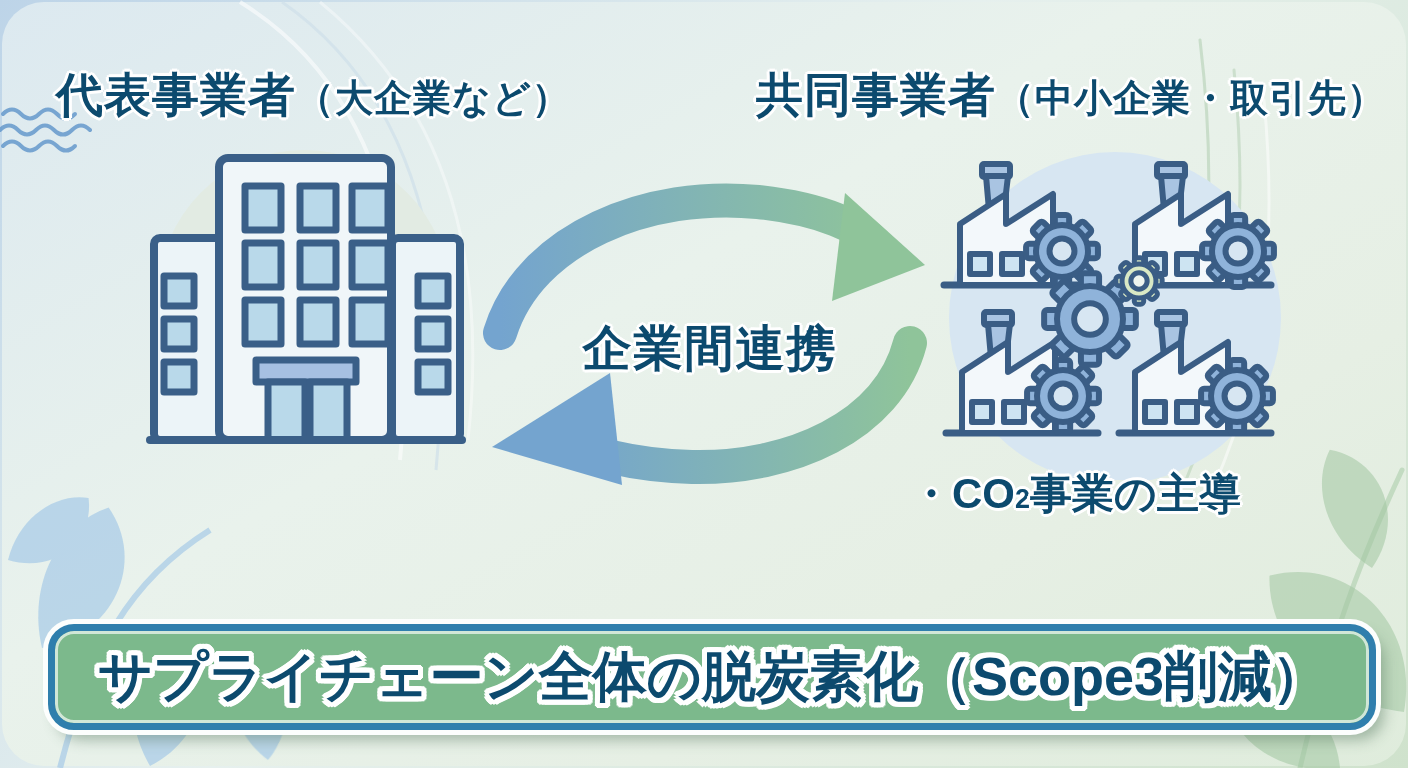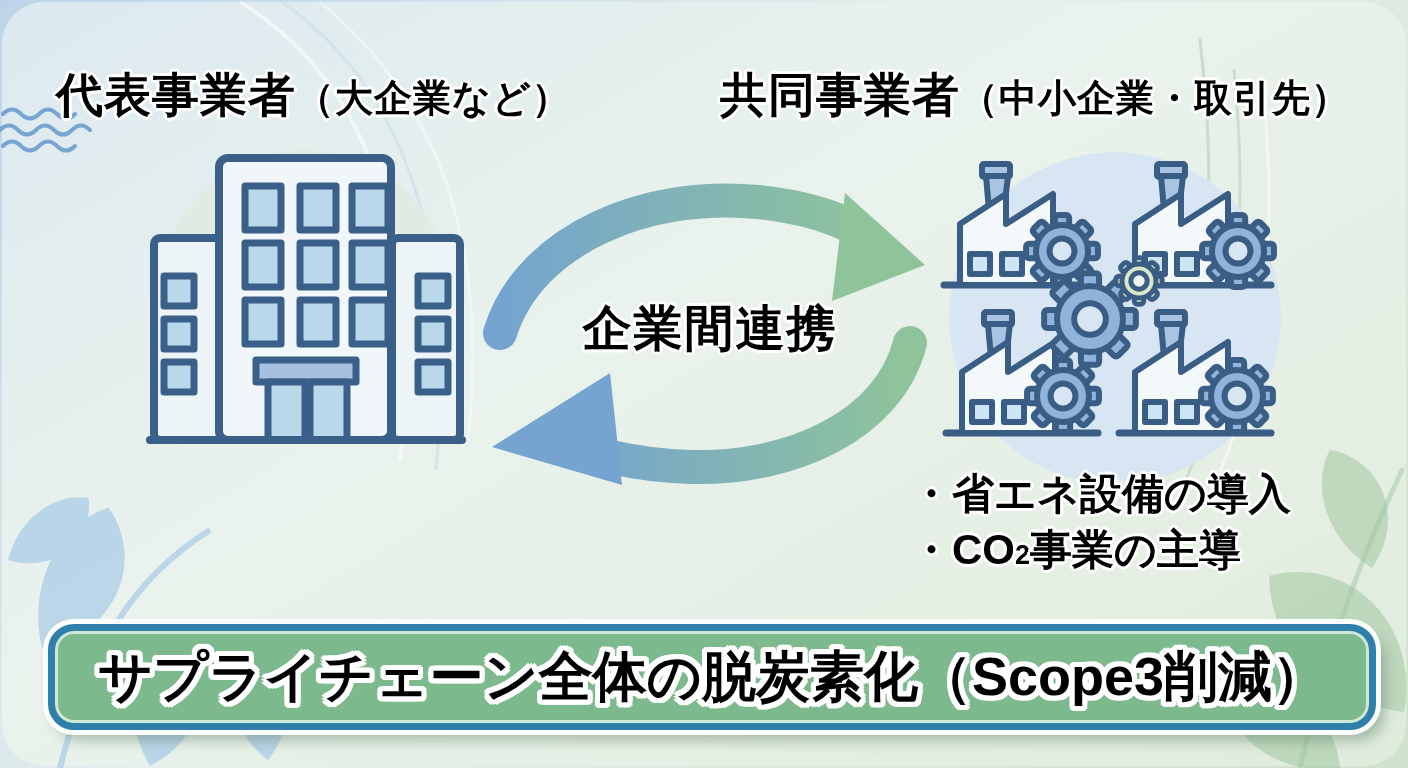--- a/index.html
+++ b/index.html
@@ -7,38 +7,38 @@
     width:1408px;height:768px;overflow:hidden;
     font-family:"Liberation Sans","DejaVu Sans",sans-serif;
     background:linear-gradient(135deg,#bdd4e8 0%,#e6f0ee 45%,#cfe2cc 100%);
     position:relative;
   }
   .card{
     position:absolute;inset:2px;border-radius:42px;
     background:linear-gradient(150deg,#dce9f0 0%,#e9f2ec 42%,#e6efe4 72%,#dfecdc 100%);
   }
   .abs{position:absolute;}
-  .navy{color:#000000;font-weight:bold;}
+  .navy{color:#0c4a6e;font-weight:bold;}
   
   .o2{text-shadow:
     -2px -2px 0 #fff, 0 -3px 0 #fff, 2px -2px 0 #fff,
     -3px 0 0 #fff, 3px 0 0 #fff,
     -2px 2px 0 #fff, 0 3px 0 #fff, 2px 2px 0 #fff,
     -2px 0 2px #fff, 2px 0 2px #fff, 0 2px 2px #fff, 0 -2px 2px #fff;}
   .o4{text-shadow:
     -4px -4px 0 #fff, 0 -5px 0 #fff, 4px -4px 0 #fff,
     -5px 0 0 #fff, 5px 0 0 #fff,
     -4px 4px 0 #fff, 0 5px 0 #fff, 4px 4px 0 #fff,
     -3px -5px 0 #fff, 3px -5px 0 #fff, -3px 5px 0 #fff, 3px 5px 0 #fff,
     -5px -3px 0 #fff, 5px -3px 0 #fff, -5px 3px 0 #fff, 5px 3px 0 #fff;}
   .heading{font-size:47px;letter-spacing:1px;white-space:nowrap;}
   .heading .note{font-size:38px;}
   .bullets{font-size:42px;line-height:56px;white-space:nowrap;}
   .bullets .small-num{font-size:27px;}
-  .center-label{font-size:49px;letter-spacing:2px;text-align:center;}
+  .center-label{font-size:49px;letter-spacing:2px;text-align:center;margin-top:20px;}
   .banner{
     left:48px;top:624px;width:1328px;height:106px;
     box-sizing:border-box;border:7px solid #2f7fad;border-radius:26px;
     background:#7cb98c;
     box-shadow:0 0 0 5px #fcfefd, 8px 10px 14px rgba(80,115,90,.45),
                inset 0 0 0 3px rgba(255,255,255,.65);
     display:flex;align-items:center;justify-content:center;
   }
   .banner-text{font-size:54px;white-space:nowrap;}
 </style>
@@ -83,21 +83,21 @@
     <use href="#leaf" transform="translate(1404,712) rotate(-125) scale(1.6)"></use>
     <use href="#leaf" transform="translate(1372,568) rotate(-100) scale(1.05)"></use>
     <use href="#leaf" transform="translate(1340,768) rotate(-140) scale(1.1)"></use>
   </g>
 </svg>
 
 <div class="abs navy o2 heading" style="left:56px;top:64px">
   <span>代表事業者</span><span class="note">（大企業など）</span>
 </div>
 
-<div class="abs navy o2 heading" style="left:720px;top:64px">
+<div class="abs navy o2 heading" style="left:756px;top:64px">
   <span>共同事業者</span><span class="note">（中小企業・取引先）</span>
 </div>
 
 <svg class="abs" style="left:146px;top:146px" width="320" height="300" viewBox="0 0 320 300">
   <circle cx="158" cy="150" r="146" fill="#e2ebe3"></circle>
   <g stroke="#3a5f88" stroke-linejoin="round" stroke-linecap="round">
     <rect x="8" y="92" width="68" height="202" rx="6" fill="#ecf4f8" stroke-width="8"></rect>
     <rect x="246" y="92" width="68" height="202" rx="6" fill="#ecf4f8" stroke-width="8"></rect>
     <rect x="73" y="12" width="172" height="282" rx="9" fill="#f0f6f9" stroke-width="8"></rect>
 
@@ -235,19 +235,18 @@
     <polygon points="140,198 22,272 152,310" fill="#74a4cf"></polygon>
   </g>
 </svg>
 
 <div class="abs navy o2 center-label" style="left:545px;top:296px;width:330px">企業間連携</div>
 
 <div class="abs navy o2 bullets" style="left:150px;top:466px">
 </div>
 
 <div class="abs navy o2 bullets" style="left:910px;top:466px">
-  <div>・省エネ設備の導入</div>
   <div><span>・CO</span><span class="small-num">2</span><span>事業の主導</span></div>
 </div>
 
 <div class="abs banner">
   <span class="navy o4 banner-text">サプライチェーン全体の脱炭素化（Scope3削減）</span>
 </div>
 
 </body></html>

